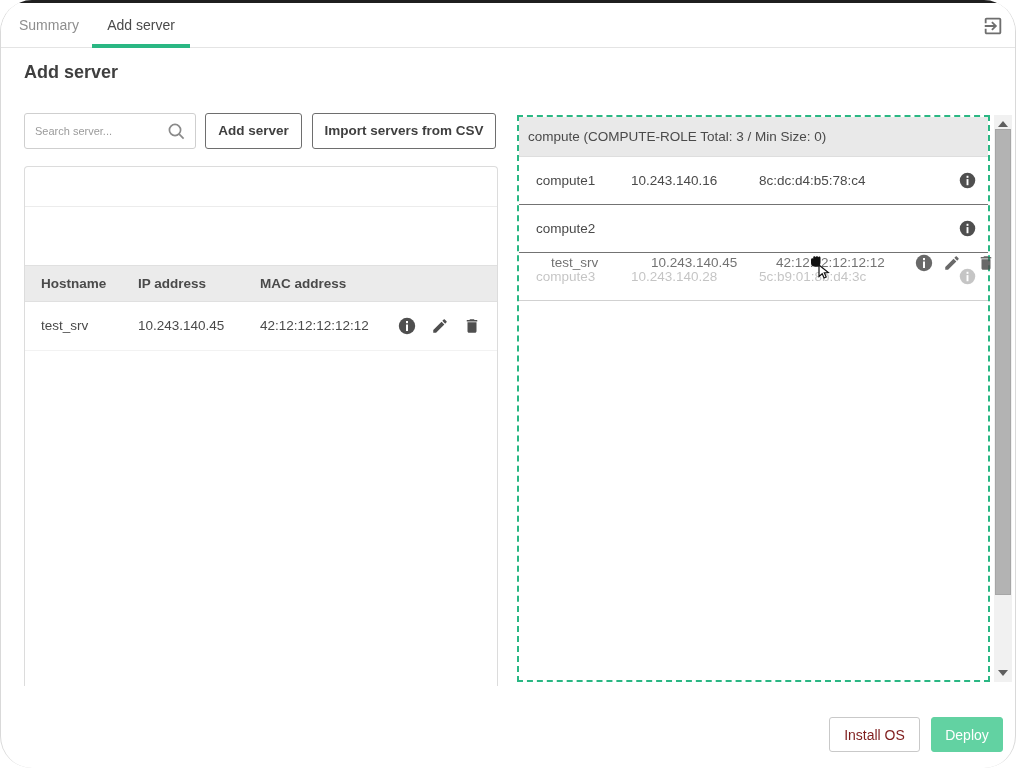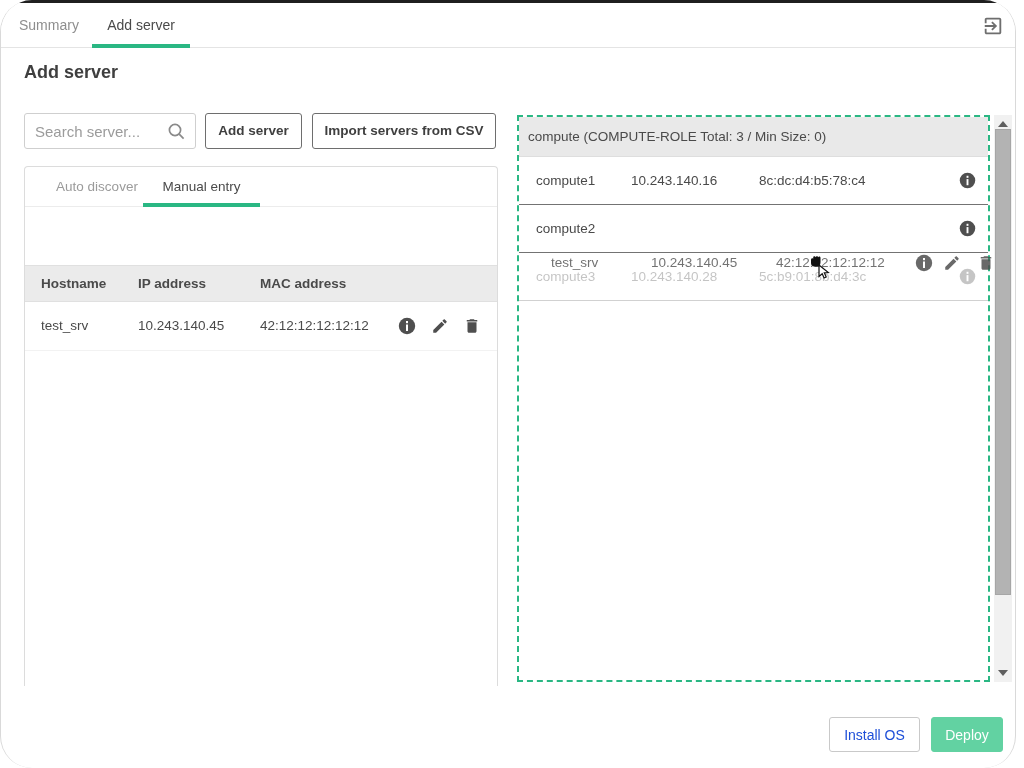--- a/index.html
+++ b/index.html
@@ -18,21 +18,21 @@
   .toptab.addserver { left:91px; width:98px; text-align:center; color:#4a4a4a;
                       border-bottom:4px solid #2ab783; }
   .session-icon { position:absolute; right:21px; top:12px; width:22px; height:22px; cursor:pointer; }
 
   .page-title { position:absolute; left:23px; top:62px; font-size:18px; font-weight:bold; color:#3f3f3f; }
 
   
   .search-box { position:absolute; left:23px; top:113px; width:172px; height:36px;
                 border:1px solid #cfcfcf; border-radius:3px; background:#fff; }
   .search-box input { position:absolute; left:10px; top:0; width:130px; height:34px; border:none; outline:none;
-                      font-family:"Liberation Sans", sans-serif; font-size:15px; color:#4a4a4a; }
+                      font-family:"Liberation Sans", sans-serif; font-size:11px; color:#4a4a4a; }
   .search-box input::placeholder { color:#9b9b9b; }
   .search-box svg { position:absolute; right:8px; top:7px; }
   .btn { position:absolute; top:113px; height:36px; background:#fff; border:1px solid #6e6e6e; border-radius:3px;
          font-family:"Liberation Sans", sans-serif; font-size:13.5px; font-weight:bold; color:#3f3f3f;
          text-align:center; line-height:34px; cursor:pointer; }
   .btn-add { left:204px; width:97px; }
   .btn-import { left:311px; width:184px; }
 
   
   .left-panel { position:absolute; left:23px; top:166px; width:474px; height:520px;
@@ -73,21 +73,21 @@
   .scrollbar { position:absolute; left:993px; top:115px; width:18px; height:567px; background:#f1f1f1; }
   .sb-up { position:absolute; left:4px; top:6px; width:0; height:0;
            border-left:5px solid transparent; border-right:5px solid transparent; border-bottom:6px solid #5f5f5f; cursor:pointer; }
   .sb-thumb { position:absolute; left:1px; top:14px; width:16px; height:466px; background:#b3b3b3; border:1px solid #a6a6a6; cursor:pointer; }
   .sb-down { position:absolute; left:4px; bottom:6px; width:0; height:0;
              border-left:5px solid transparent; border-right:5px solid transparent; border-top:6px solid #5f5f5f; cursor:pointer; }
 
   
   .footer-btn { position:absolute; top:717px; height:35px; border-radius:3px; font-size:14px;
                 text-align:center; line-height:34px; cursor:pointer; font-family:"Liberation Sans", sans-serif; }
-  .btn-installos { left:828px; width:91px; background:#fff; border:1px solid #c9c9c9; color:#1d4ed8; }
+  .btn-installos { left:828px; width:91px; background:#fff; border:1px solid #c9c9c9; color:#7f1d1d; }
   .btn-deploy { left:930px; width:72px; background:#62d2a2; border:1px solid #62d2a2; color:#fff; }
 </style>
 </head>
 <body>
 
 <div id="app">
   <div class="topline"></div>
 
   <div class="topbar">
     <div class="toptab summary">Summary</div>
@@ -104,22 +104,20 @@
     <svg width="21" height="21" viewBox="0 0 21 21">
       <circle cx="9" cy="9" r="5.6" fill="none" stroke="#8a8a8a" stroke-width="1.7"></circle>
       <line x1="13.2" y1="13.2" x2="17.6" y2="17.6" stroke="#8a8a8a" stroke-width="1.7"></line>
     </svg>
   </div>
   <div class="btn btn-add">Add server</div>
   <div class="btn btn-import">Import servers from CSV</div>
 
   <div class="left-panel">
     <div class="lp-tabs">
-      <div class="lp-tab auto">Auto discover</div>
-      <div class="lp-tab manual">Manual entry</div>
     </div>
     <div class="lp-gap"></div>
     <div class="lp-header">
       <span class="col-host">Hostname</span>
       <span class="col-ip">IP address</span>
       <span class="col-mac">MAC address</span>
     </div>
     <div class="lp-row">
       <span class="cell col-host">test_srv</span>
       <span class="cell col-ip">10.243.140.45</span>

